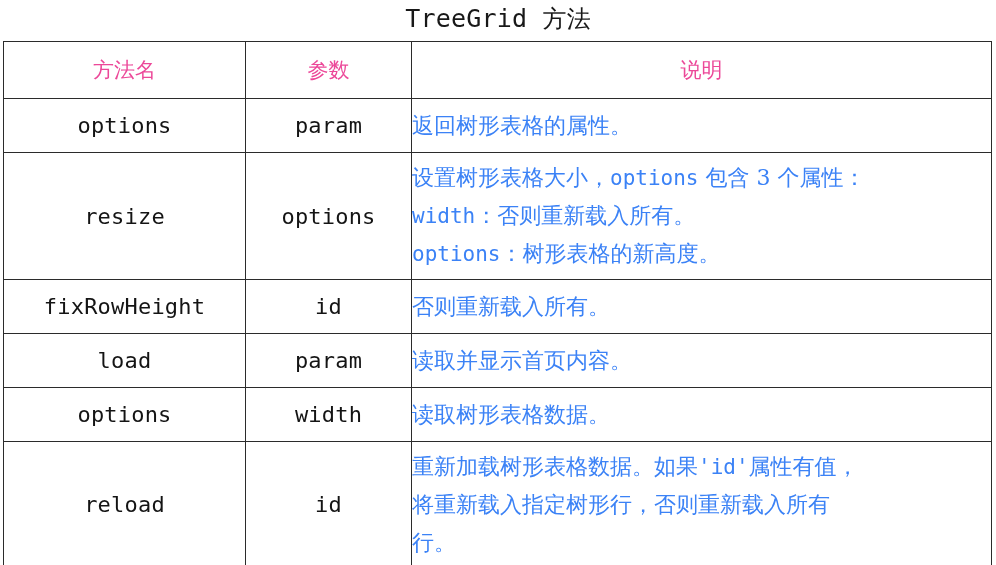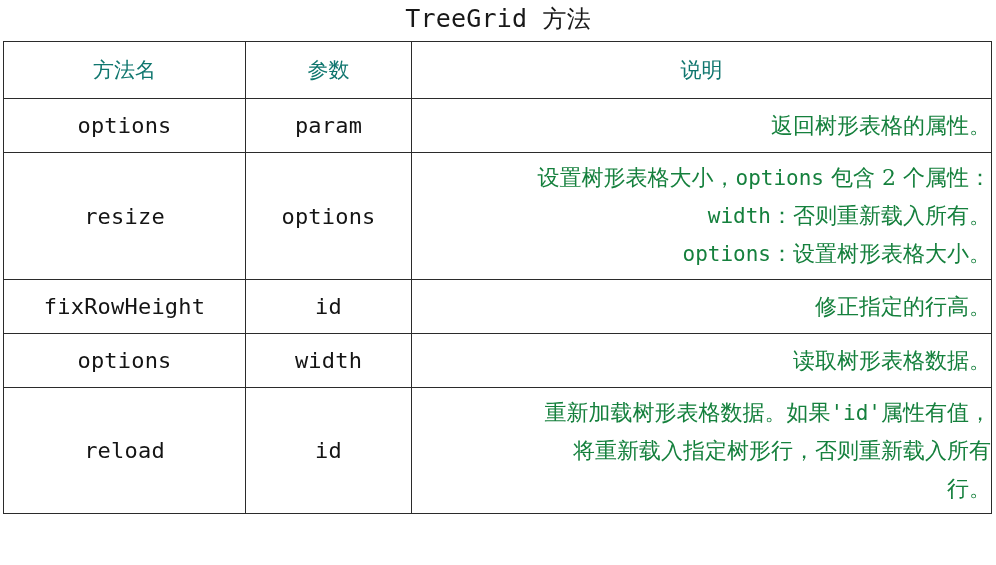--- a/index.html
+++ b/index.html
@@ -62,39 +62,39 @@
   col.c-param  { width: 166px; }
   col.c-desc   { width: 580px; }
 
   
   .methods-table thead th {
     height: 56px;
     text-align: center;
     font-weight: normal;
     font-family: "DejaVu Serif", "Liberation Serif", serif;
     font-size: 21px;
-    color: #0f766e;
+    color: #ec4899;
   }
 
   
   .cell-mono {
     text-align: center;
     font-family: "DejaVu Sans Mono", "Liberation Mono", monospace;
     font-size: 22px;
     color: #141414;
     letter-spacing: 0.2px;
     white-space: nowrap;
   }
   .cell-desc {
-    text-align: right;
+    text-align: left;
     padding: 6px 10px 6px 13px;
     font-family: "DejaVu Serif", "Liberation Serif", serif;
     font-size: 22px;
     line-height: 38px;
-    color: #15803d;
+    color: #3b82f6;
   }
   .cell-desc .mono {
     font-family: "DejaVu Sans Mono", "Liberation Mono", monospace;
     font-size: 21px;
     letter-spacing: 0;
   }
   .desc-line {
     display: block;
     white-space: nowrap;
   }
@@ -128,30 +128,37 @@
           <td class="cell-mono">options</td>
           <td class="cell-mono">param</td>
           <td class="cell-desc">
             <span class="desc-line"><span>返回树形表格的属性。</span></span>
           </td>
         </tr>
         <tr class="row-h-lg">
           <td class="cell-mono">resize</td>
           <td class="cell-mono">options</td>
           <td class="cell-desc">
-            <span class="desc-line"><span>设置树形表格大小，</span><span class="mono">options</span><span> 包含 2 个属性：</span></span>
+            <span class="desc-line"><span>设置树形表格大小，</span><span class="mono">options</span><span> 包含 3 个属性：</span></span>
             <span class="desc-line"><span class="mono">width</span><span>：否则重新载入所有。</span></span>
-            <span class="desc-line"><span class="mono">options</span><span>：设置树形表格大小。</span></span>
+            <span class="desc-line"><span class="mono">options</span><span>：树形表格的新高度。</span></span>
           </td>
         </tr>
         <tr class="row-h-sm">
           <td class="cell-mono">fixRowHeight</td>
           <td class="cell-mono">id</td>
           <td class="cell-desc">
-            <span class="desc-line"><span>修正指定的行高。</span></span>
+            <span class="desc-line"><span>否则重新载入所有。</span></span>
+          </td>
+        </tr>
+        <tr class="row-h-sm">
+          <td class="cell-mono">load</td>
+          <td class="cell-mono">param</td>
+          <td class="cell-desc">
+            <span class="desc-line"><span>读取并显示首页内容。</span></span>
           </td>
         </tr>
         <tr class="row-h-sm">
           <td class="cell-mono">options</td>
           <td class="cell-mono">width</td>
           <td class="cell-desc">
             <span class="desc-line"><span>读取树形表格数据。</span></span>
           </td>
         </tr>
         <tr class="row-h-xl">

